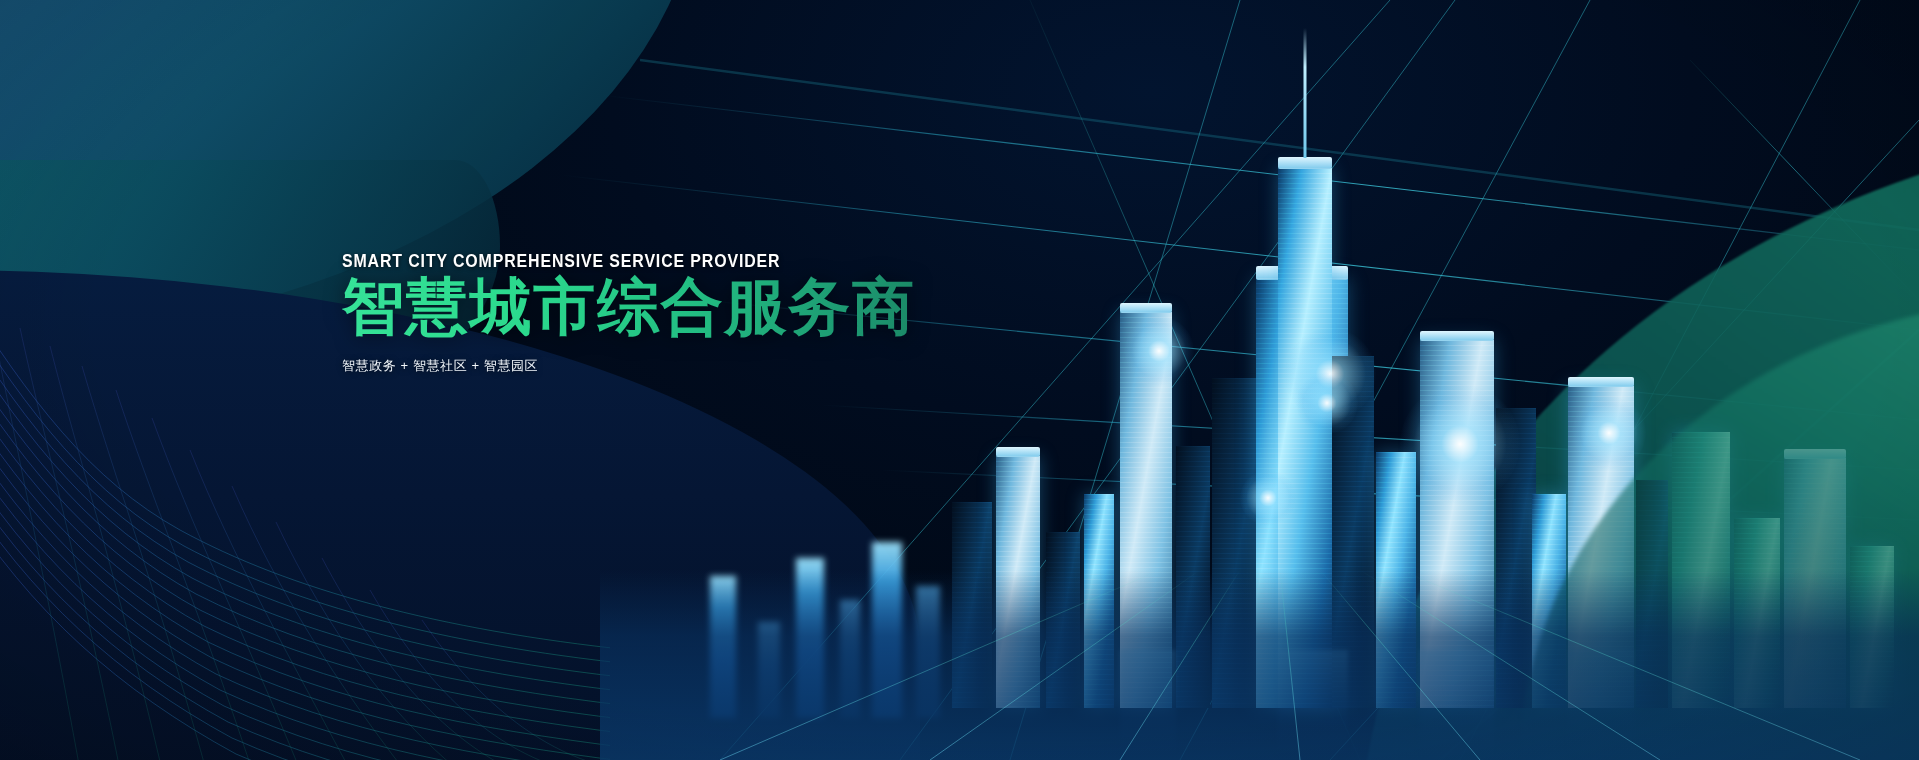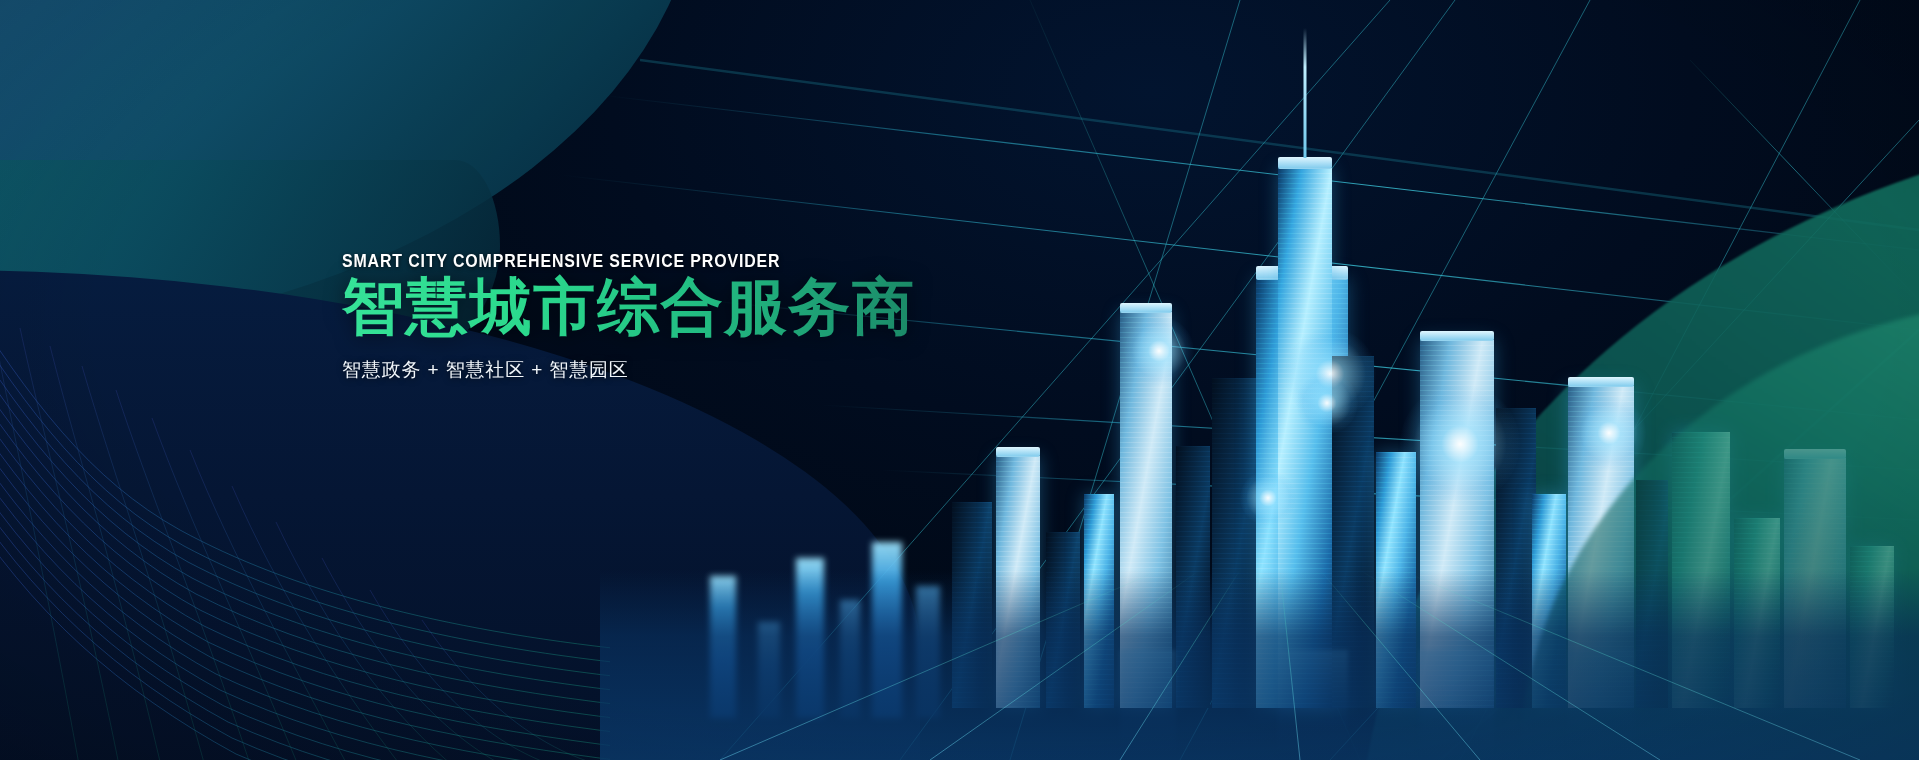--- a/index.html
+++ b/index.html
@@ -168,21 +168,21 @@
     background:linear-gradient(92deg,#36e398 0%, #2bd98d 26%, #23c184 48%, #1d9a72 72%, #176a53 100%);
     -webkit-background-clip:text;
     background-clip:text;
     color:transparent;
     -webkit-text-fill-color:transparent;
     filter:drop-shadow(0 2px 10px rgba(0,0,0,.55));
   }
   .subline{
     margin-top:17px;
     color:#f2f7fb;
-    font-size:19px;
+    font-size:13px;
     font-weight:400;
     letter-spacing:.045em;
     white-space:nowrap;
     text-shadow:0 1px 6px rgba(0,0,0,.7);
   }
 </style>
 </head>
 <body>
 
 <div id="banner">

